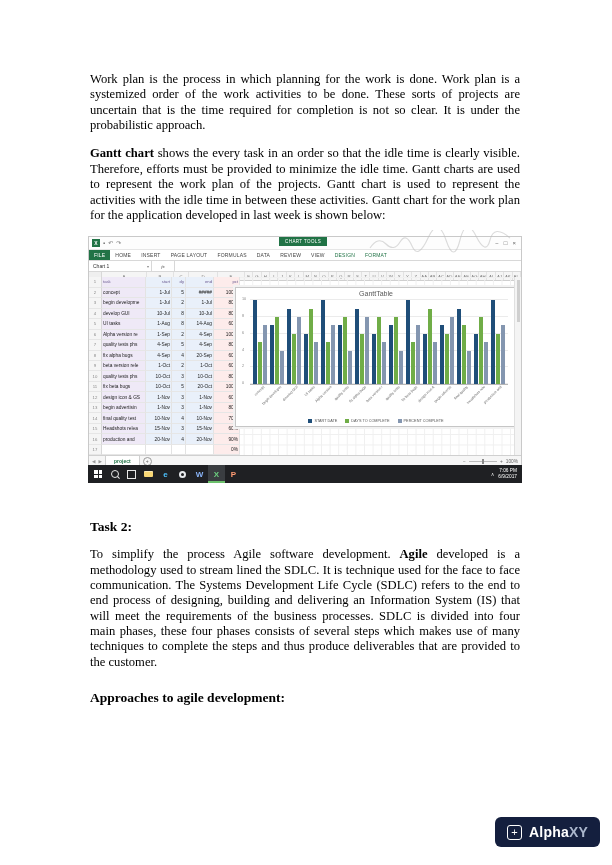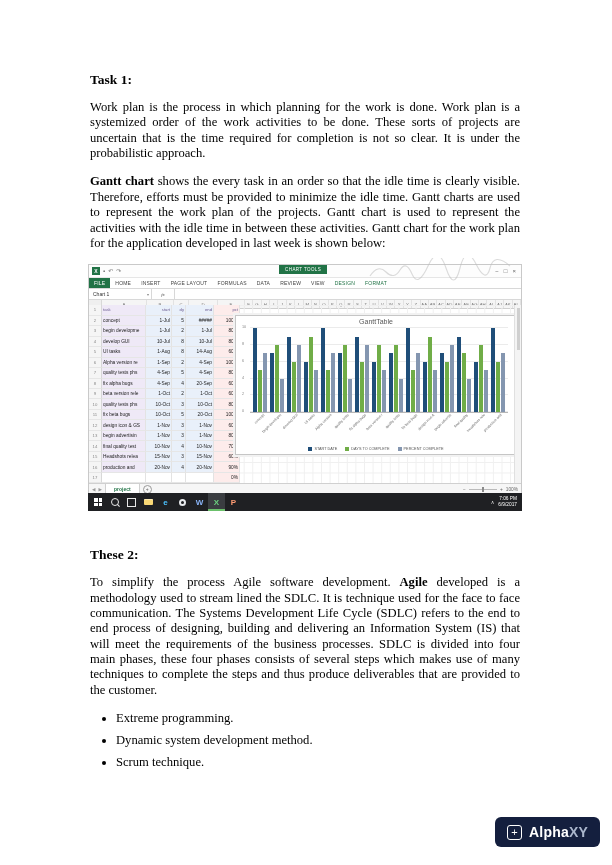--- a/index.html
+++ b/index.html
@@ -92,21 +92,20 @@
   .logo-plus{width:13px;height:13px;border:1.5px solid #fff;border-radius:3px;color:#fff;font-size:11px;display:flex;align-items:center;justify-content:center;line-height:1;}
   .logo-text{color:#fff;font-weight:bold;font-size:14px;letter-spacing:.2px;}
   .logo-text .accent{color:#aab6cc;}
 </style>
 </head>
 <body>
 
 <div class="page">
   <div class="content">
 
-    <h3 class="heading">Task 1:</h3>
     <p class="bodytext">Work plan is the process in which planning for the work is done. Work plan is a systemized order of the work activities to be done. These sorts of projects are uncertain that is the time required for completion is not so clear. It is under the probabilistic approach.</p>
     <p class="bodytext"><b>Gantt chart</b><span> shows the every task in an order so that the idle time is clearly visible. Therefore, efforts must be provided to minimize the idle time. Gantt charts are used to represent the work plan of the projects.  Gantt chart is used to represent the activities with the idle time in between these activities. Gantt chart for the work plan for the application developed in last week is shown below:</span></p>
 
     <div class="shot">
       <svg class="scribble" width="150" height="26" viewBox="0 0 150 26">
         <path d="M4 18 q8 -12 16 -4 t14 -2 t12 4 t16 -8 t18 2 t14 0 t16 -4 t14 4 t20 -2" fill="none" stroke="#bdbdbd" stroke-width="1.1" opacity="0.55"></path>
       </svg>
 
       <div class="excelwin">
         <div class="titlebar">
@@ -508,28 +507,24 @@
           <span class="trayglyph">∧</span>
           <span class="traytime">
             <span>7:06 PM</span>
             <span>6/9/2017</span>
           </span>
         </span>
       </div>
     </div>
 
     <div class="section2">
-      <h3 class="heading">These 2:</h3>
+      <h3 class="heading">Task 2:</h3>
       <p class="bodytext"><span>To simplify the process Agile software development. </span><b>Agile</b><span> developed is a methodology used to stream lined the SDLC. It is technique used for the face to face communication. The Systems Development Life Cycle (SDLC) refers to the end to end process of designing, building and delivering an Information System (IS) that will meet the requirements of the business processes. SDLC is divided into four main phases, these four phases consists of several steps which makes use of many techniques to complete the steps and thus produce deliverables that are provided to the customer.</span></p>
 
-      <ul class="bullets">
-        <li>Extreme programming.</li>
-        <li>Dynamic system development method.</li>
-        <li>Scrum technique.</li>
-      </ul>
+      <h3 class="heading" style="margin-top:20px;">Approaches to agile development:</h3>
     </div>
   </div>
 
   <div class="logo">
     <span class="logo-plus">+</span>
     <span class="logo-text"><span>Alpha</span><span class="accent">XY</span></span>
   </div>
 </div>
 
 </body></html>

